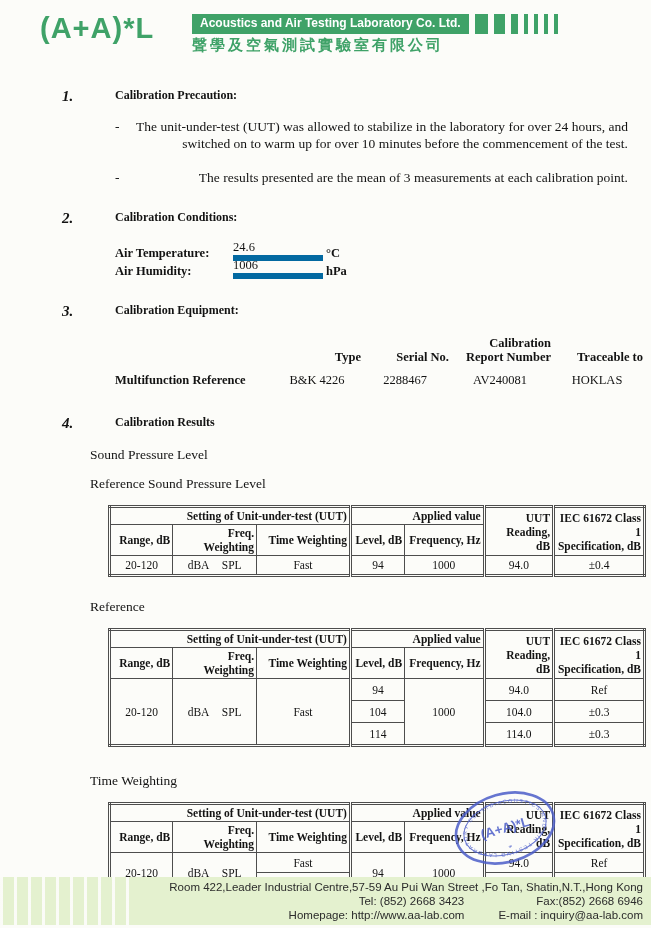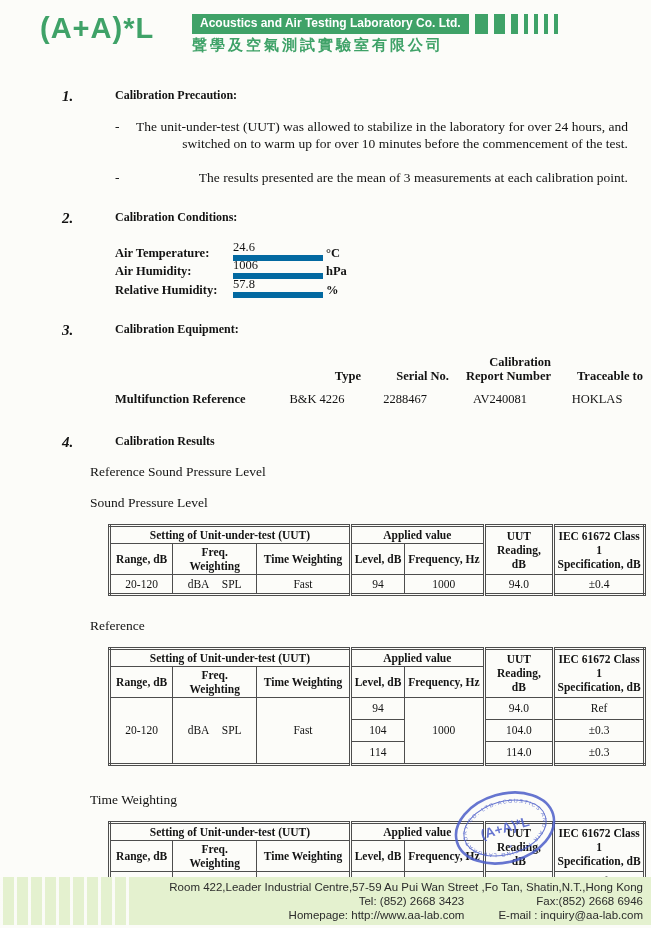--- a/index.html
+++ b/index.html
@@ -54,21 +54,21 @@
   .equip-head div { text-align:right; font-weight:bold; line-height:14px; }
   .equip-data { display:grid; grid-template-columns:158px 88px 88px 102px 92px; margin-top:9px; }
   .equip-data div { text-align:center; }
   .equip-name { text-align:left !important; font-weight:bold; }
   
   .sublabel { margin:15px 0 0 28px; font-size:13.5px; }
   .result-table { border-collapse:collapse; margin:13px 0 0 46px; table-layout:fixed; width:538px;
                   font-size:11.5px; }
   .result-table th, .result-table td { border:1px solid #4d4d4d; padding:1px 2px; text-align:center; }
   .result-table { border:3px double #4d4d4d; }
-  .result-table th { font-weight:bold; line-height:14px; }
+  .result-table th { font-weight:bold; line-height:14px;text-align:right; }
   .grp-l { border-left:3px double #4d4d4d !important; }
   .c-range{width:62px;} .c-freq{width:82px;} .c-time{width:92px;}
   .c-level{width:53px;} .c-hz{width:78px;} .c-uut{width:68px;} .c-iec{width:89px;}
   .freq-cell { display:flex; justify-content:space-evenly; }
   .rt-ref td { height:16px; }
   .rt-lin td { height:19px; }
   .rt-tw  td { height:17px; }
   .mt-lin { margin-top:22px; }
   .mt-tw  { margin-top:26px; }
   .stamp { position:absolute; left:449px; top:784px; opacity:0.85; }
@@ -133,25 +133,20 @@
       <div class="cond-row">
         <div class="cond-label">Air Temperature:</div>
         <span class="cond-line">24.6</span>
         <span class="cond-unit">°C</span>
       </div>
       <div class="cond-row">
         <div class="cond-label">Air Humidity:</div>
         <span class="cond-line">1006</span>
         <span class="cond-unit">hPa</span>
       </div>
-      <div class="cond-row">
-        <div class="cond-label">Relative Humidity:</div>
-        <span class="cond-line">57.8</span>
-        <span class="cond-unit">%</span>
-      </div>
     </div>
 
     <div class="sec mt-s3">
       <div class="sec-num">3.</div>
       <div class="sec-title">Calibration Equipment:</div>
     </div>
     <div class="equip">
       <div class="equip-head">
         <div></div>
         <div>Type</div>
@@ -165,22 +160,22 @@
         <div>2288467</div>
         <div>AV240081</div>
         <div>HOKLAS</div>
       </div>
     </div>
 
     <div class="sec mt-s4">
       <div class="sec-num">4.</div>
       <div class="sec-title">Calibration Results</div>
     </div>
+    <div class="sublabel">Sound Pressure Level</div>
     <div class="sublabel" style="margin-top:13px">Reference Sound Pressure Level</div>
-    <div class="sublabel">Sound Pressure Level</div>
 
     <table class="result-table rt-ref">
       <colgroup>
           <col class="c-range">
           <col class="c-freq">
           <col class="c-time">
           <col class="c-level">
           <col class="c-hz">
           <col class="c-uut">
           <col class="c-iec">

